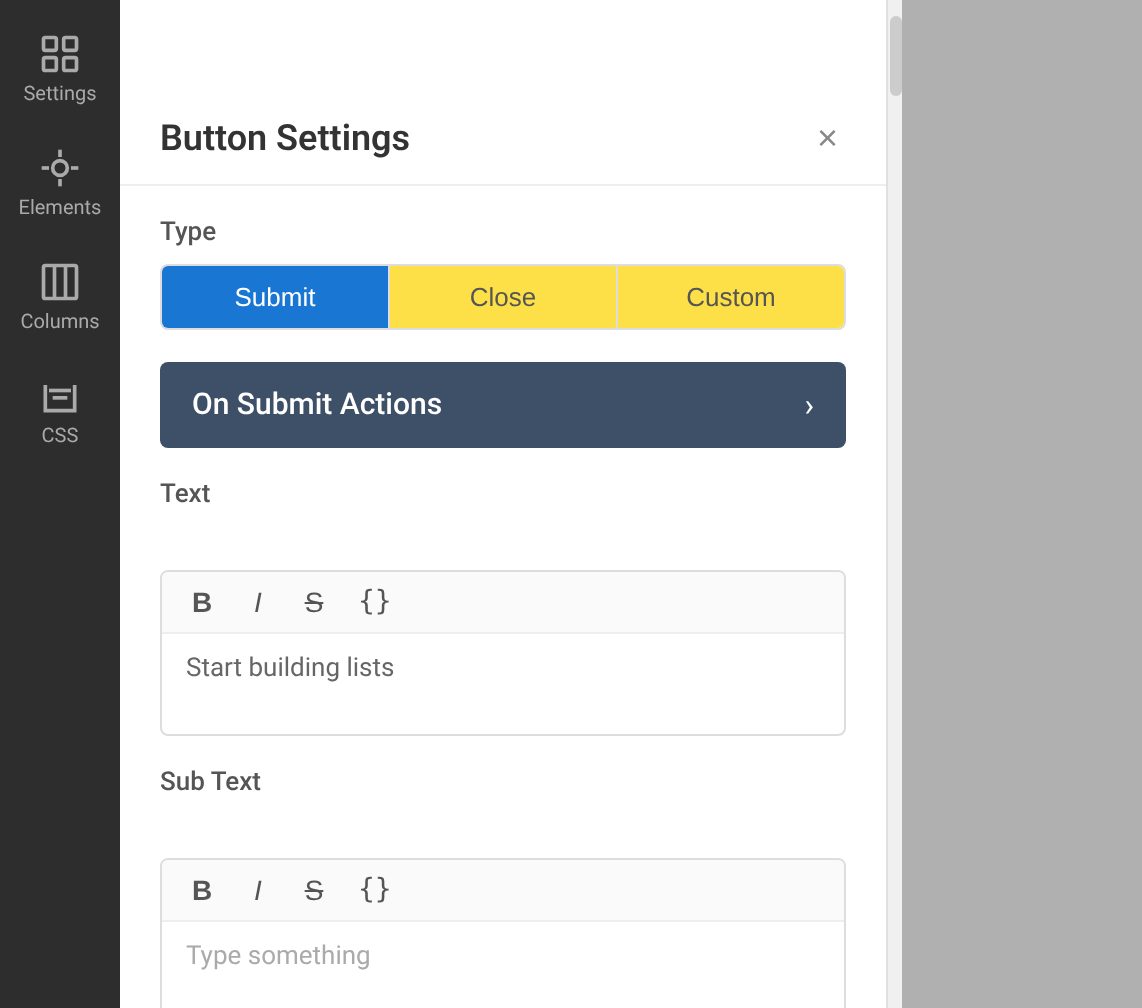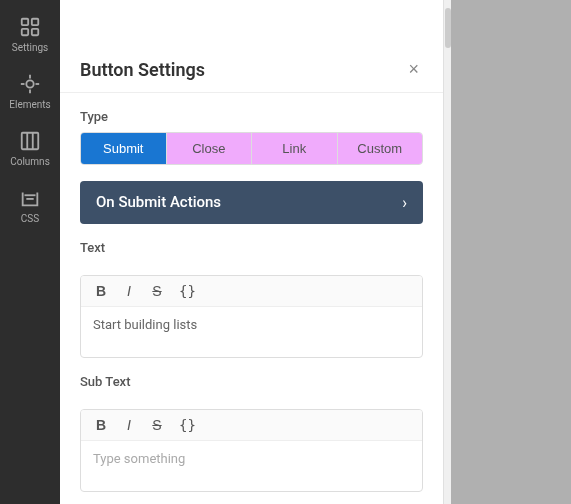--- a/index.html
+++ b/index.html
@@ -132,21 +132,21 @@
       display: flex;
       border: 1px solid #ddd;
       border-radius: 4px;
       overflow: hidden;
       align-items: center;
     }
     .type-btn {
       flex: 1;
       padding: 8px 0;
       border: none;
-      background: #f0abfc;
+      background: #fde047;
       font-size: 13px;
       cursor: pointer;
       color: #555;
       border-right: 1px solid #ddd;
     }
     .type-btn:last-child { border-right: none; }
     .type-btn.active {
       background: #1976d2;
       color: #fff;
     }
@@ -167,21 +167,21 @@
     }
     .action-bar-arrow {
       font-size: 16px;
       color: #fff;
     }
 
     
     .editor-section {
       display: flex;
       flex-direction: column;
-      gap: 12px;
+      gap: 22px;
     }
     .editor-box {
       border: 1px solid #ddd;
       border-radius: 4px;
       overflow: hidden;
     }
     .editor-toolbar {
       display: flex;
       align-items: center;
       padding: 6px 10px;
@@ -284,21 +284,20 @@
       <button class="close-btn">×</button>
     </div>
 
     <div class="dialog-body">
 
       <div>
         <div class="section-label">Type</div>
         <div class="type-group">
           <button class="type-btn active">Submit</button>
           <button class="type-btn">Close</button>
-          <button class="type-btn">Link</button>
           <button class="type-btn">Custom</button>
         </div>
       </div>
 
       <div class="action-bar">
         <span class="action-bar-label">On Submit Actions</span>
         <span class="action-bar-arrow">›</span>
       </div>
 
       <div class="editor-section">

